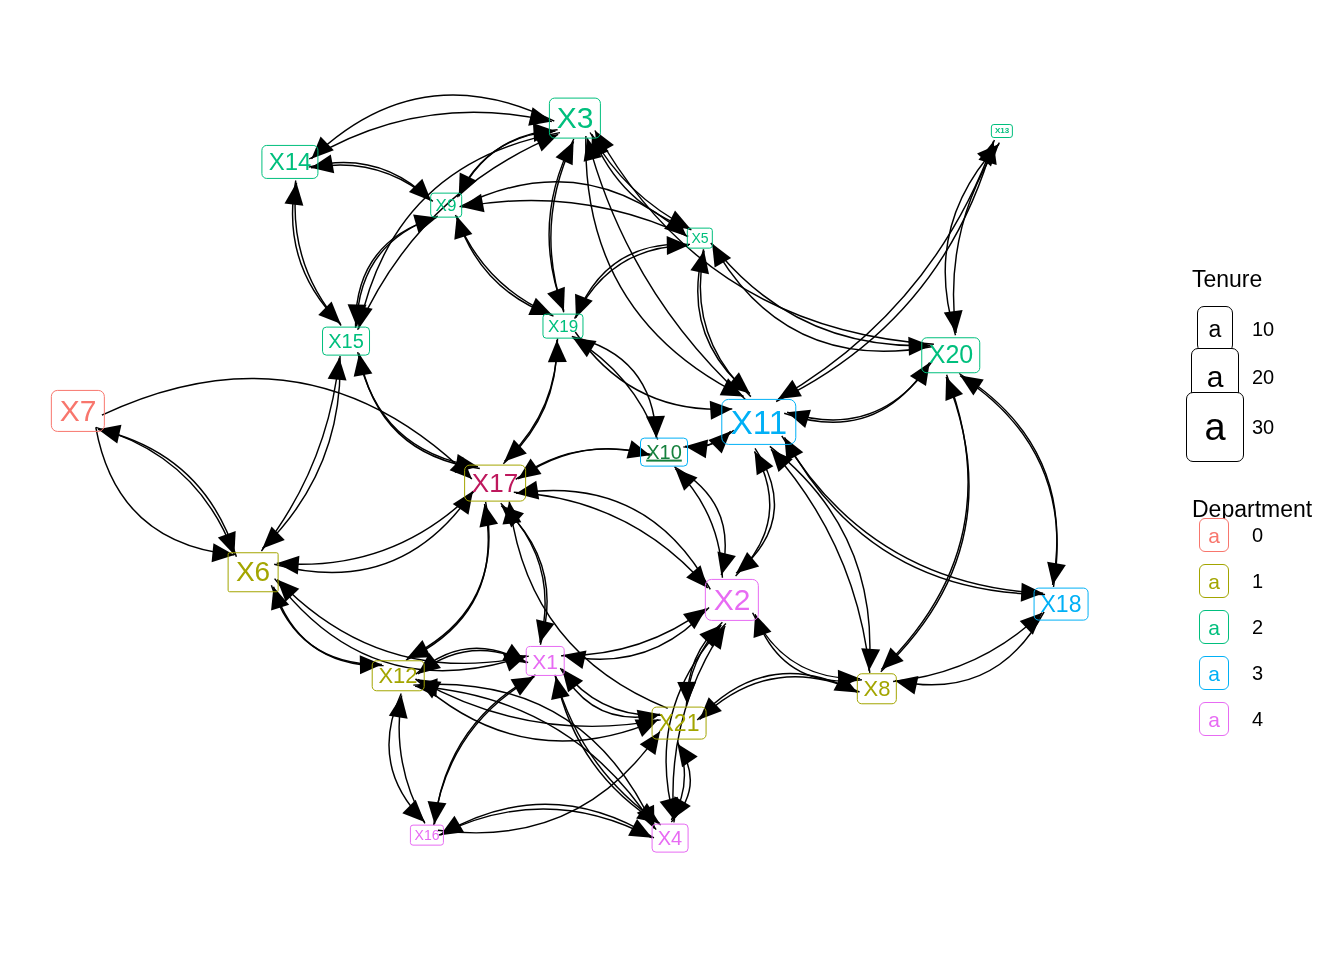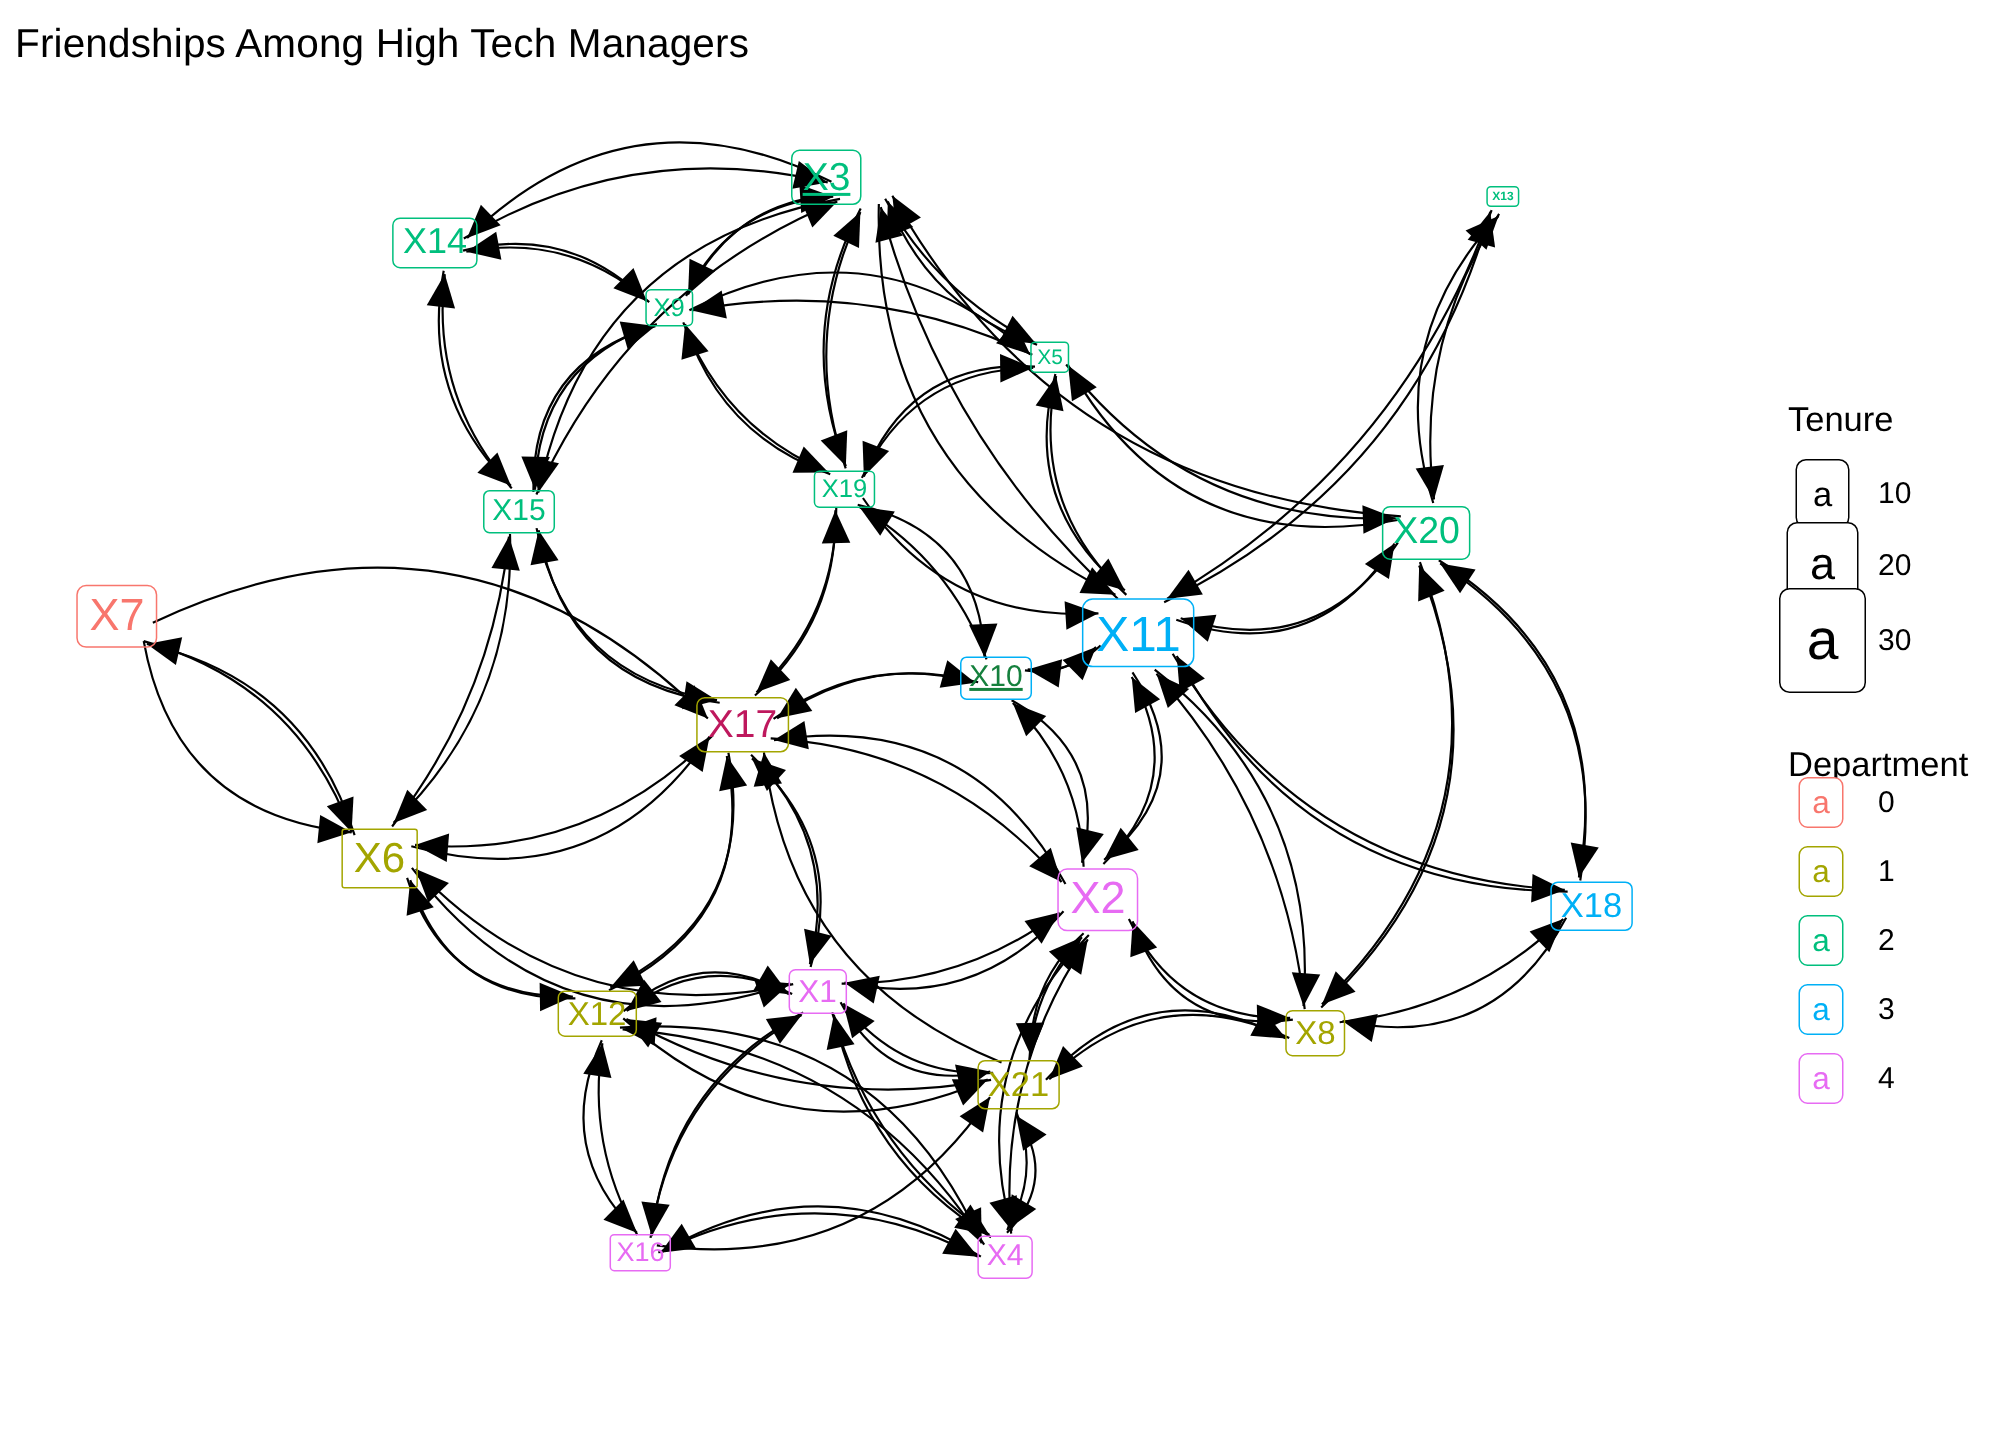--- a/index.html
+++ b/index.html
@@ -24,21 +24,20 @@
   .lg-dkey{position:absolute;box-sizing:border-box;border-width:1.5px;
            border-style:solid;border-radius:6px;background:#fff;
            display:flex;align-items:center;justify-content:center;line-height:1;}
   .lg-lab{position:absolute;font-size:20px;color:#000;}
 </style>
 </head>
 <body>
 
 <div id="plot">
 
-  <div id="title">Friendships Among High Tech Managers</div>
 
   <svg id="graph-svg" viewBox="0 0 1344 960" preserveAspectRatio="none">
     <g class="edge-layer" id="edge-layer">
         <path d="M 561.1 655.7 Q 641.7 656.7 706.3 608.4"></path>
         <path d="M 709.0 607.5 Q 649.9 673.9 563.0 655.1"></path>
         <path d="M 540.4 644.7 Q 564.6 562.8 501.3 505.6"></path>
         <path d="M 500.7 503.2 Q 560.3 561.7 539.9 642.8"></path>
         <path d="M 528.1 662.7 Q 469.4 633.7 417.8 674.0"></path>
         <path d="M 415.7 674.2 Q 466.8 628.7 526.1 662.9"></path>
         <path d="M 560.4 668.1 Q 592.8 729.0 660.2 714.3"></path>
@@ -253,21 +252,21 @@
         <polygon points="0,0 -22,-9.5 -22,9.5" transform="translate(509.3,501.6) rotate(-96.8)"></polygon>
         <polygon points="0,0 -22,-9.5 -22,9.5" transform="translate(660.0,731.4) rotate(-55.6)"></polygon>
         <polygon points="0,0 -22,-9.5 -22,9.5" transform="translate(594.9,130.5) rotate(-119.3)"></polygon>
       </g>
   </svg>
 
   <div id="node-layer">
       <div class="node" style="left: 78px; top: 411px; font-size: 30px; color: rgb(248, 118, 109); border-color: rgb(248, 118, 109); border-width: 1.65px; border-radius: 6.6px; padding: 5.1px 7.8px;">
         <span>X7</span>
       </div>
-      <div class="node" style="left: 551px; top: 118px; font-size: 26px; color: rgb(0, 191, 125); border-color: rgb(0, 191, 125); border-width: 1.43px; border-radius: 5.72px; padding: 4.42px 6.76px; text-decoration: underline;">
+      <div class="node" style="left: 575px; top: 118px; font-size: 30px; color: rgb(0, 191, 125); border-color: rgb(0, 191, 125); border-width: 1.43px; border-radius: 5.72px; padding: 4.42px 6.76px;">
         <span>X3</span>
       </div>
       <div class="node" style="left: 290px; top: 162px; font-size: 24px; color: rgb(0, 191, 125); border-color: rgb(0, 191, 125); border-width: 1.32px; border-radius: 5.28px; padding: 4.08px 6.24px;">
         <span>X14</span>
       </div>
       <div class="node" style="left: 446px; top: 205px; font-size: 17px; color: rgb(0, 191, 125); border-color: rgb(0, 191, 125); border-width: 1px; border-radius: 3.74px; padding: 2.89px 4.42px;">
         <span>X9</span>
       </div>
       <div class="node" style="left: 700px; top: 238px; font-size: 14px; color: rgb(0, 191, 125); border-color: rgb(0, 191, 125); border-width: 1px; border-radius: 3.08px; padding: 2.38px 3.64px;">
         <span>X5</span>
@@ -307,21 +306,21 @@
       </div>
       <div class="node" style="left: 679px; top: 723px; font-size: 23px; color: rgb(163, 165, 0); border-color: rgb(163, 165, 0); border-width: 1.265px; border-radius: 5.06px; padding: 3.91px 5.98px;">
         <span>X21</span>
       </div>
       <div class="node" style="left: 732px; top: 600px; font-size: 30px; color: rgb(231, 107, 243); border-color: rgb(231, 107, 243); border-width: 1.65px; border-radius: 6.6px; padding: 5.1px 7.8px;">
         <span>X2</span>
       </div>
       <div class="node" style="left: 545px; top: 661px; font-size: 21px; color: rgb(231, 107, 243); border-color: rgb(231, 107, 243); border-width: 1.155px; border-radius: 4.62px; padding: 3.57px 5.46px;">
         <span>X1</span>
       </div>
-      <div class="node" style="left: 427px; top: 835px; font-size: 18px; color: rgb(231, 107, 243); border-color: rgb(231, 107, 243); border-width: 1px; border-radius: 3.08px; padding: 2.38px 3.64px;">
+      <div class="node" style="left: 427px; top: 835px; font-size: 14px; color: rgb(231, 107, 243); border-color: rgb(231, 107, 243); border-width: 1px; border-radius: 3.08px; padding: 2.38px 3.64px;">
         <span>X16</span>
       </div>
       <div class="node" style="left: 670px; top: 838px; font-size: 20px; color: rgb(231, 107, 243); border-color: rgb(231, 107, 243); border-width: 1.1px; border-radius: 4.4px; padding: 3.4px 5.2px;">
         <span>X4</span>
       </div>
     </div>
 
   <div class="legend">
     <div id="legend-tenure-title">Tenure</div>
     <div id="tenure-keys">

